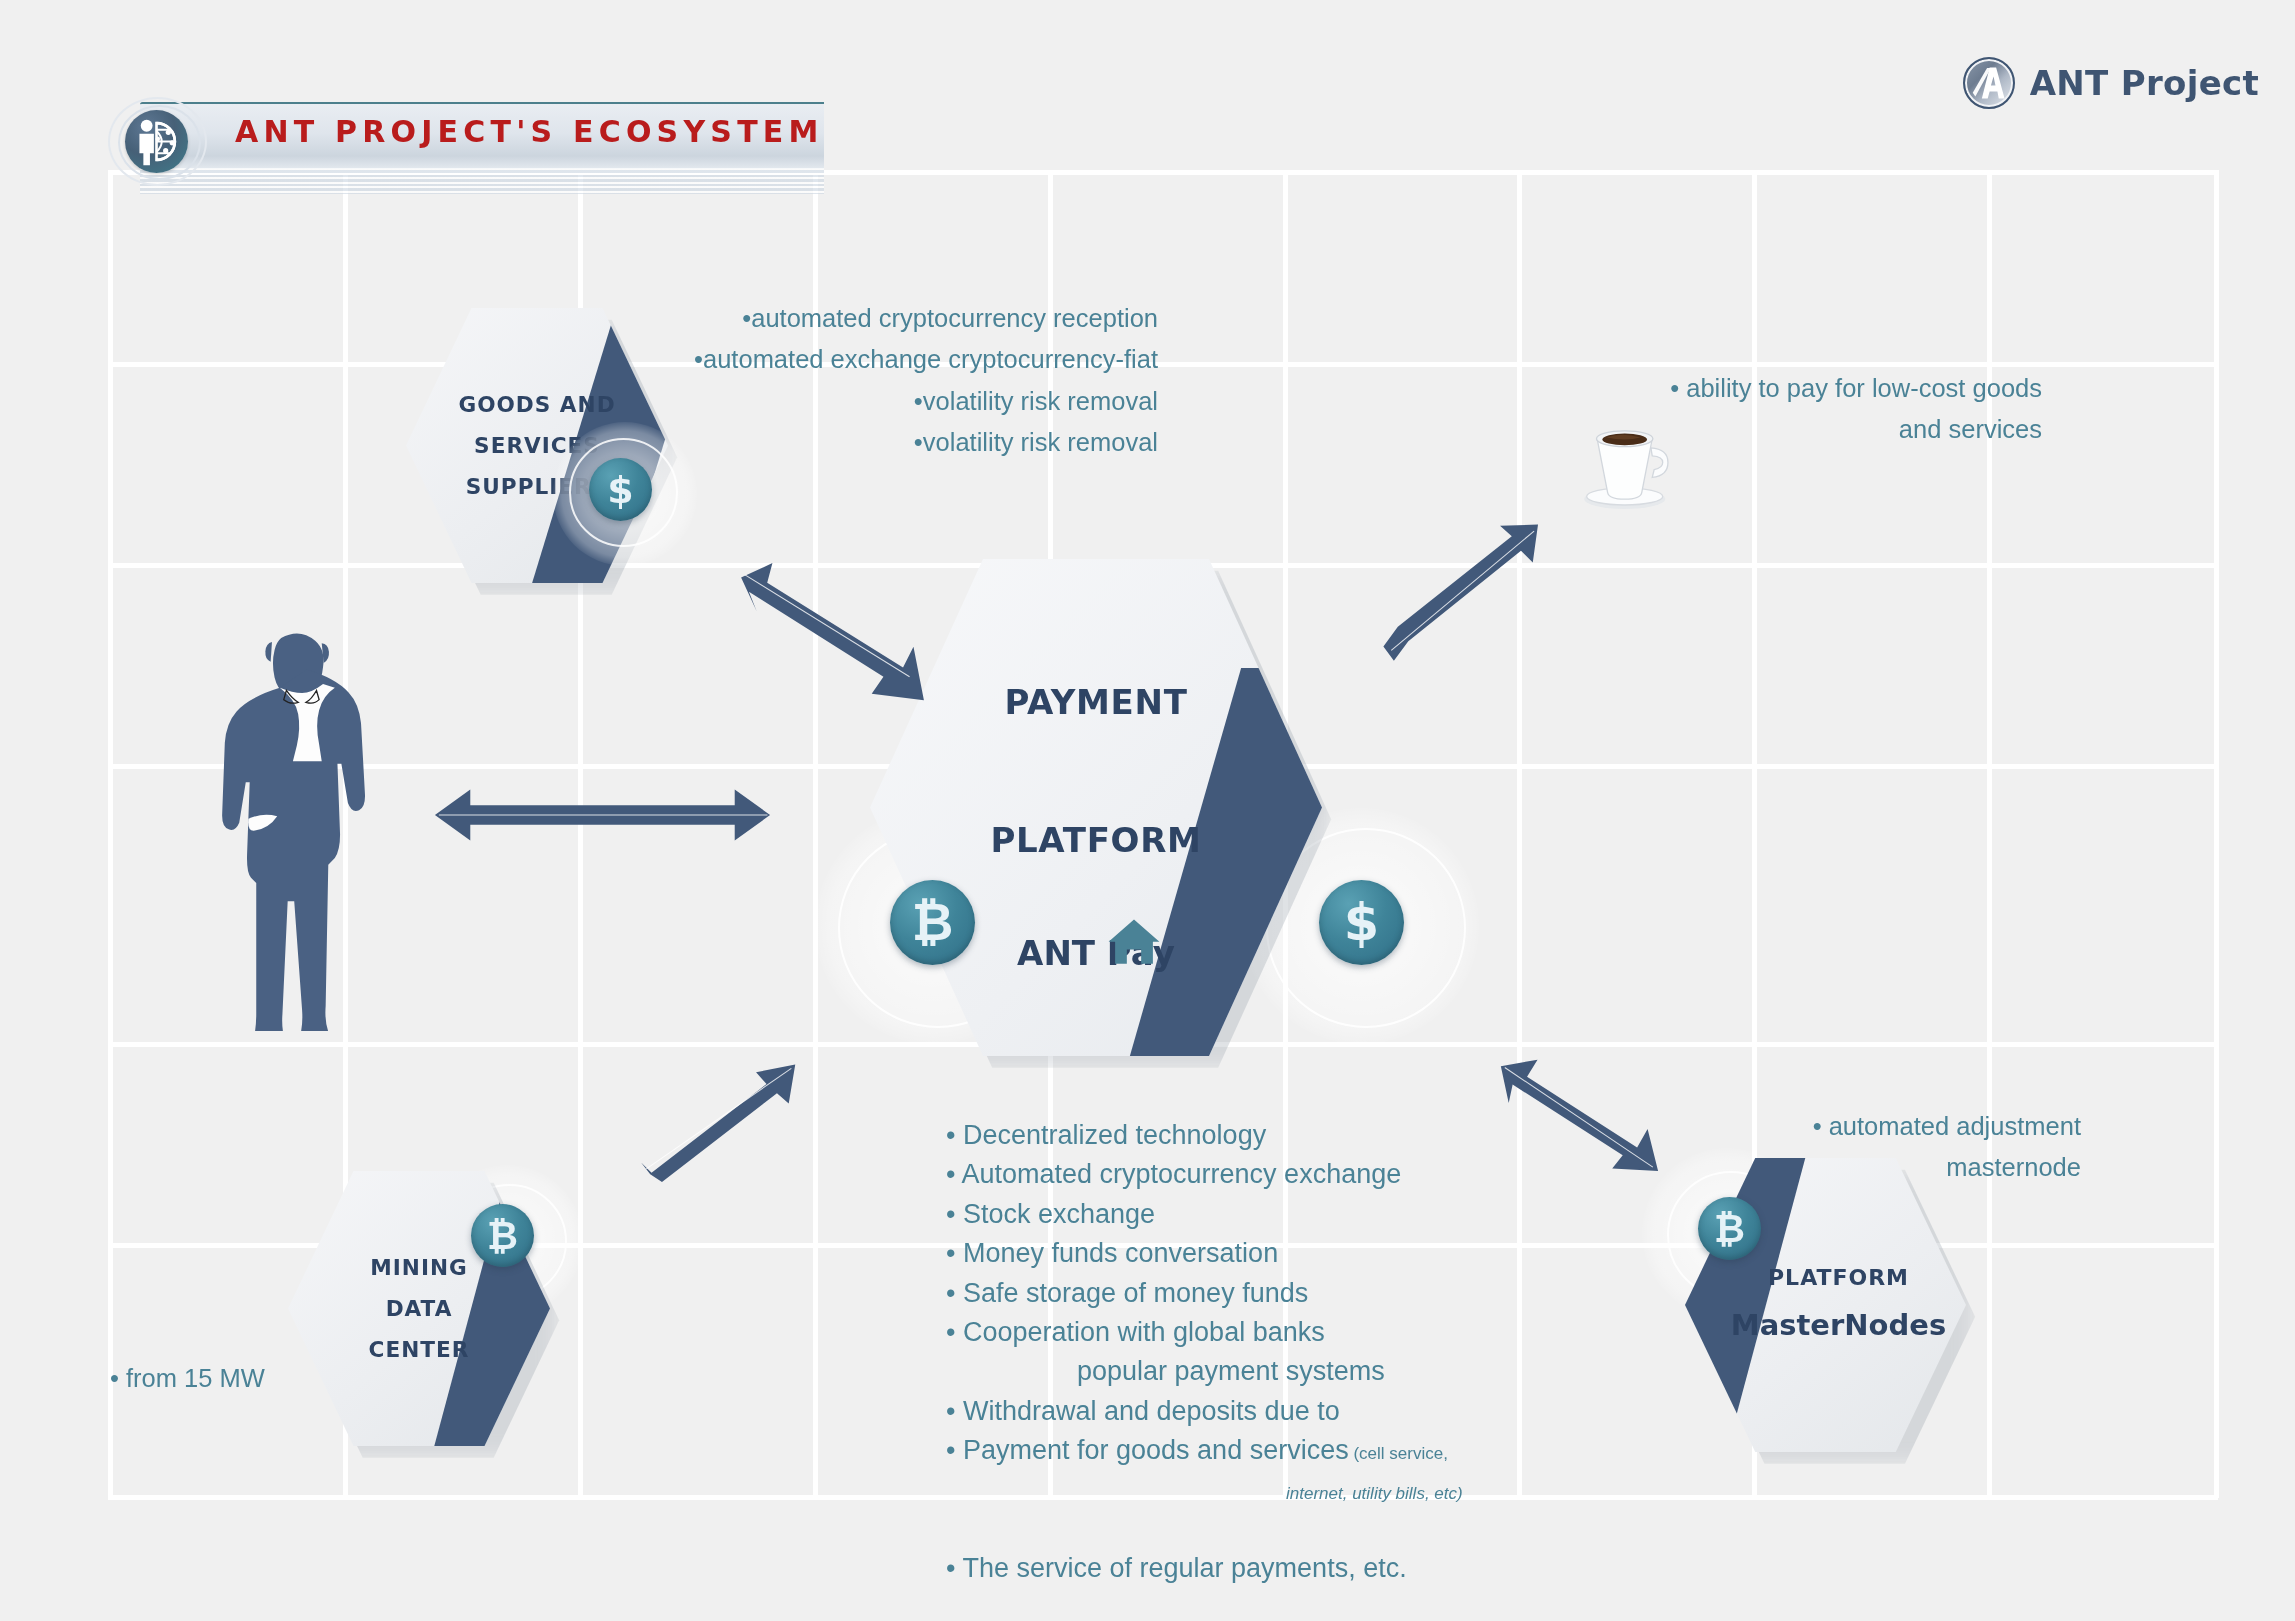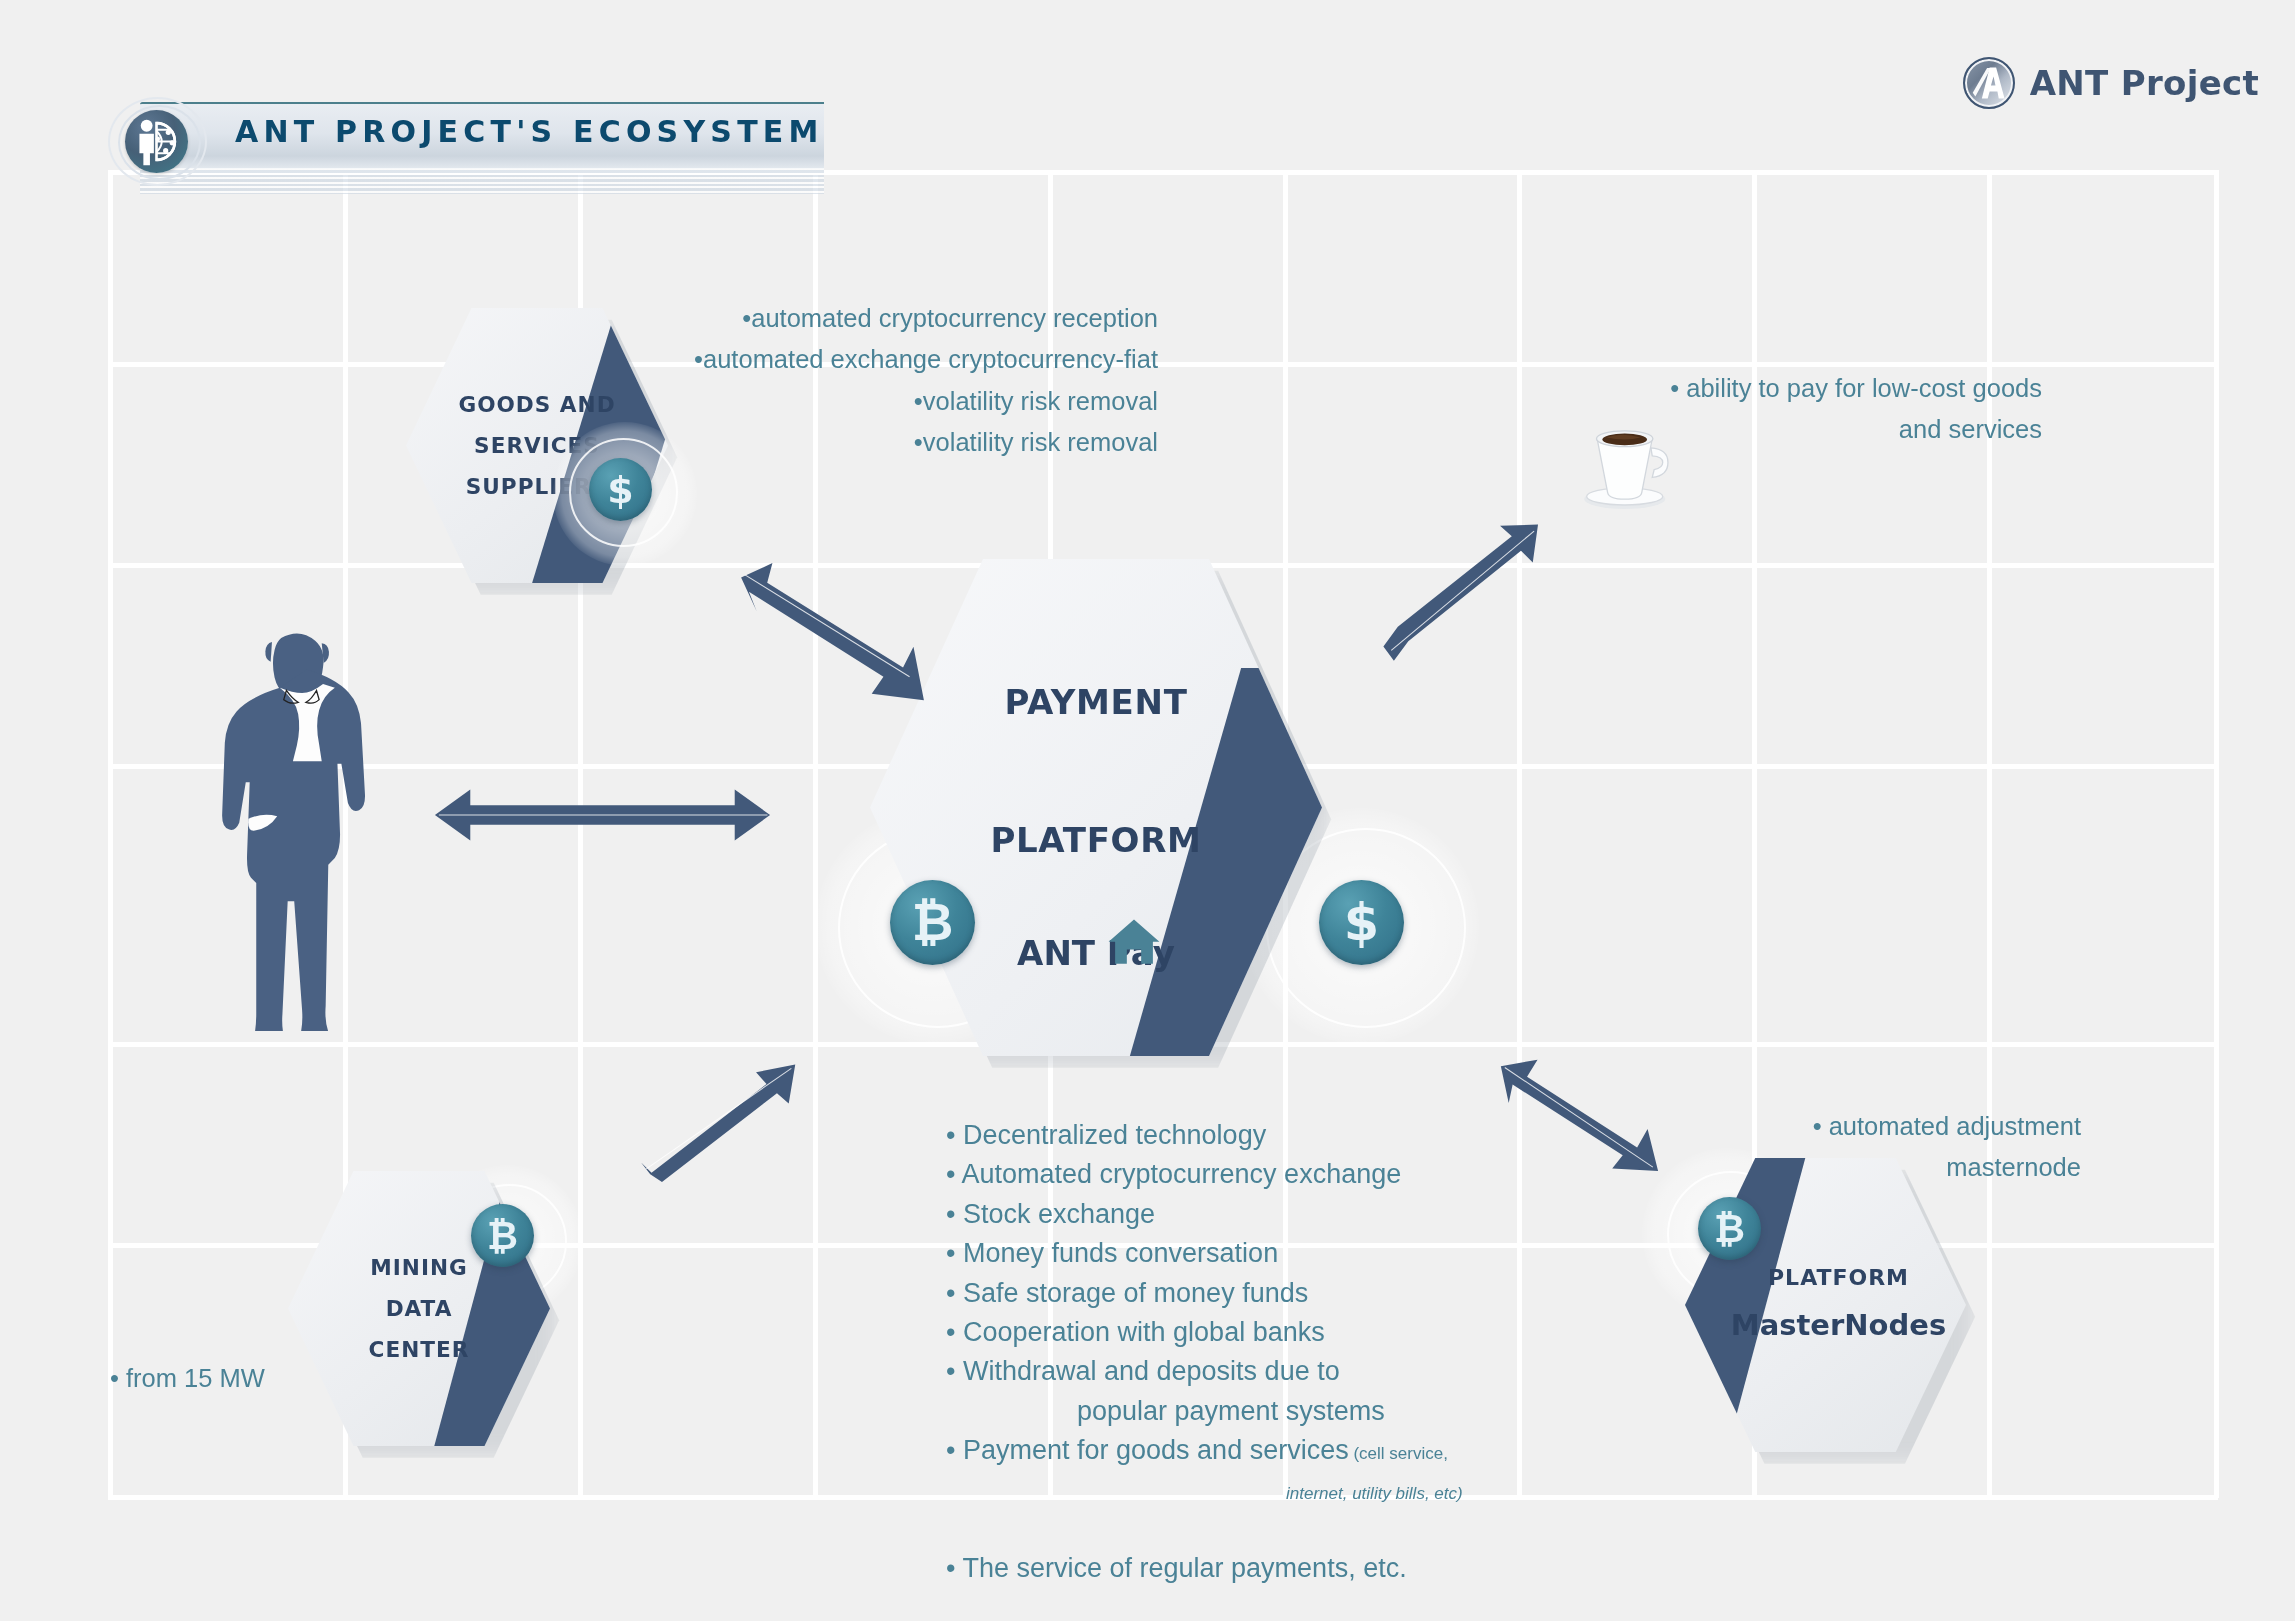--- a/index.html
+++ b/index.html
@@ -46,21 +46,21 @@
   #ecobanner .ringi{
      position:absolute;left:17px;top:7.9px;width:79px;height:71px;border-radius:50%;
      border:2px solid #dbe2ea;
   }
   #ecobanner .globe{
      position:absolute;left:23.6px;top:13px;width:63px;height:63px;border-radius:50%;
      background:radial-gradient(circle at 35% 28%,#5e7894 0%,#466077 45%,#3f7d8c 100%);
      box-shadow:0 1.3px 3.3px rgba(0,0,0,.18);
   }
   #ecobanner .title{
-     position:absolute;left:134px;top:17px;font-size:30px;font-weight:bold;color:#0c4a6e;
+     position:absolute;left:134px;top:17px;font-size:30px;font-weight:bold;color:#b91c1c;
      letter-spacing:5.2px;font-family:"DejaVu Sans", sans-serif;white-space:nowrap;
   }
 
   
   .hexwrap{position:absolute;}
   .hexshadow{position:absolute;left:9.2px;top:11.8px;width:100%;height:100%;
      background:rgba(150,158,168,.30);filter:blur(10.5px);
      clip-path:polygon(25% 0,75% 0,100% 50%,75% 100%,25% 100%,0 50%);}
   .hexbody{position:absolute;inset:0;
      clip-path:polygon(25% 0,75% 0,100% 50%,75% 100%,25% 100%,0 50%);
@@ -319,22 +319,22 @@
     <div>• <span>from 15 MW</span></div>
   </div>
 
   <div class="bullets" id="b-platform" style="left:946px;top:1116px;font-size:27px;line-height:1.46;">
       <div><span>• </span><span>Decentralized technology</span></div>
       <div><span>• </span><span>Automated cryptocurrency exchange</span></div>
       <div><span>• </span><span>Stock exchange</span></div>
       <div><span>• </span><span>Money funds conversation</span></div>
       <div><span>• </span><span>Safe storage of money funds</span></div>
       <div><span>• </span><span>Cooperation with global banks</span></div>
+      <div style="padding-left: 131px;"><span>popular payment systems</span></div>
       <div><span>• </span><span>Withdrawal and deposits due to</span></div>
-      <div style="padding-left: 131px;"><span>popular payment systems</span></div>
       <div><span>• </span><span>Payment for goods and services</span><span style="font-size:17px;"> (cell service,</span></div>
       <div style="padding-left: 340px; font-style: italic;"><span style="font-size:17px;"> internet, utility bills, etc)</span></div>
       <div>&nbsp;</div>
       <div><span>• </span><span>The service of regular payments, etc.</span></div>
     </div>
 
 </div>
 
 
 </body></html>

